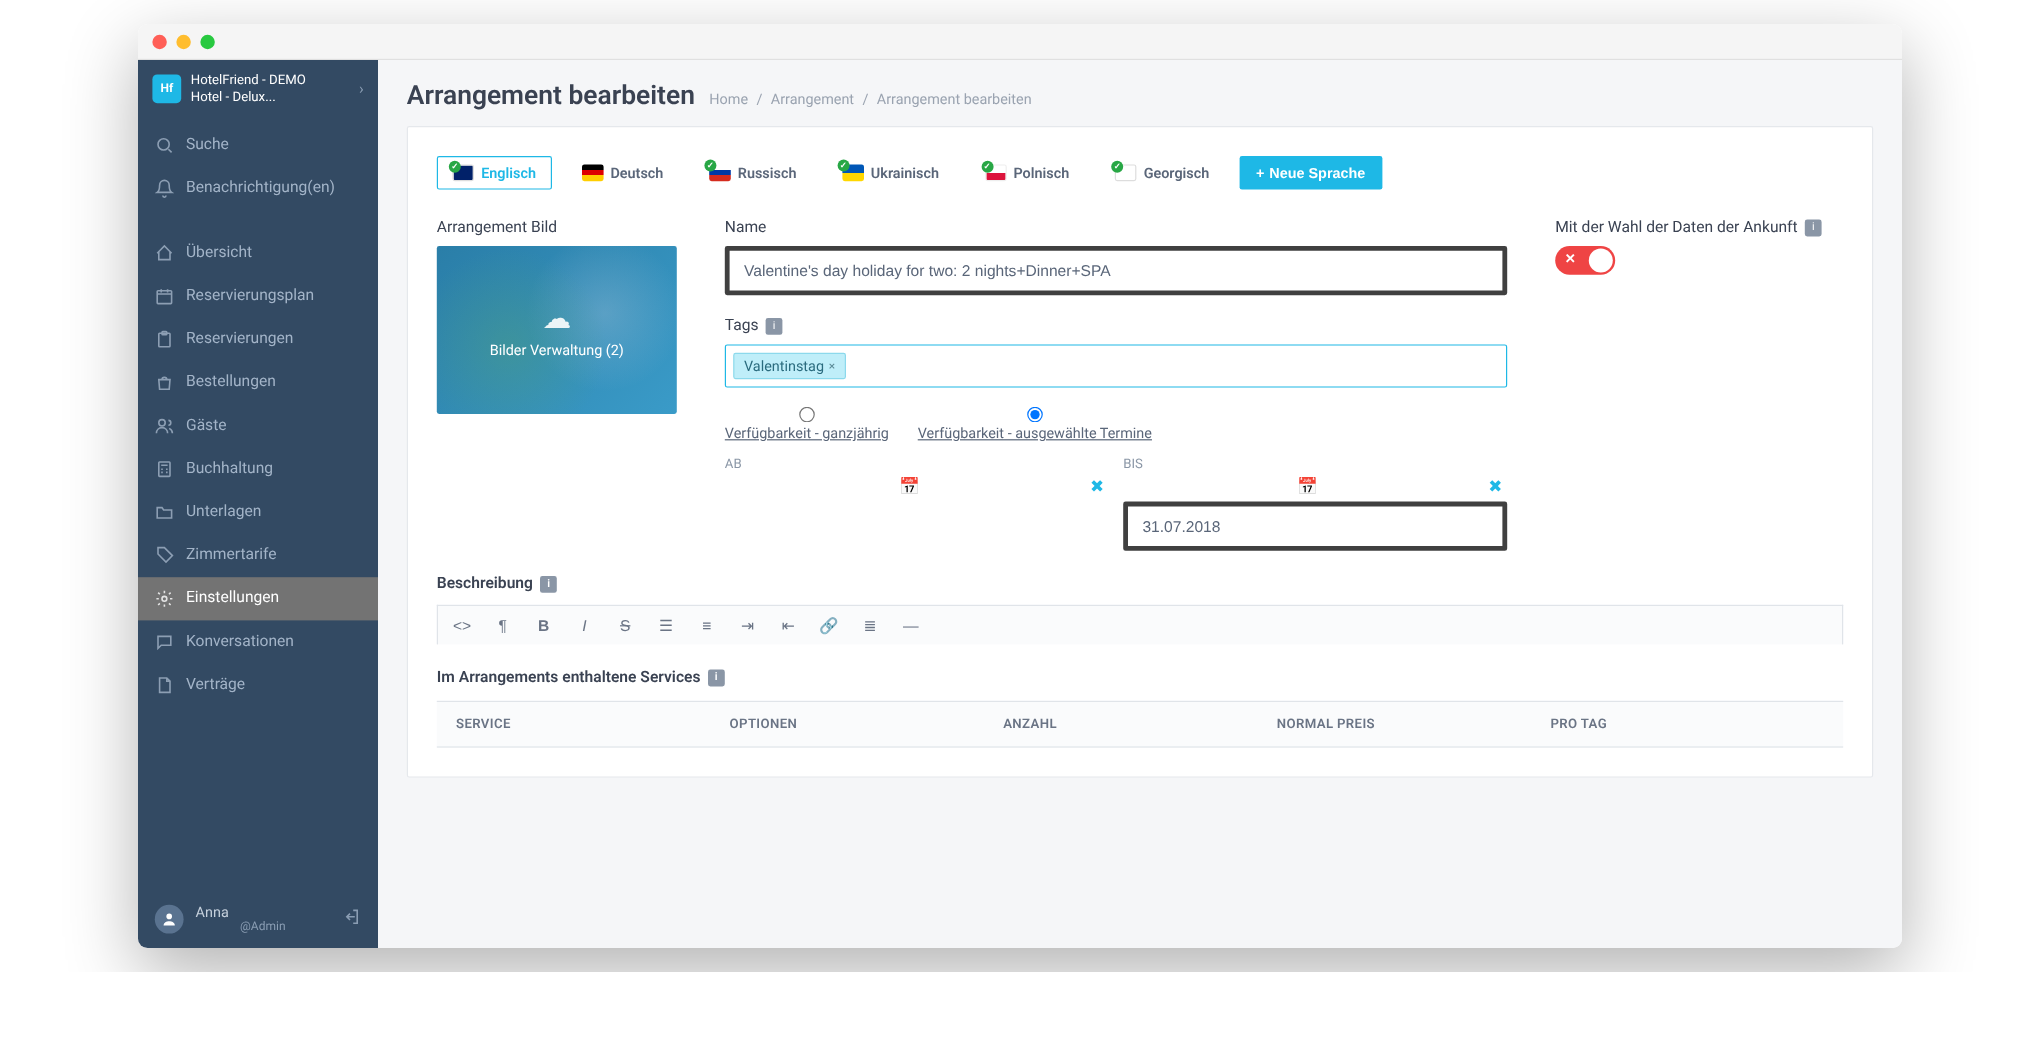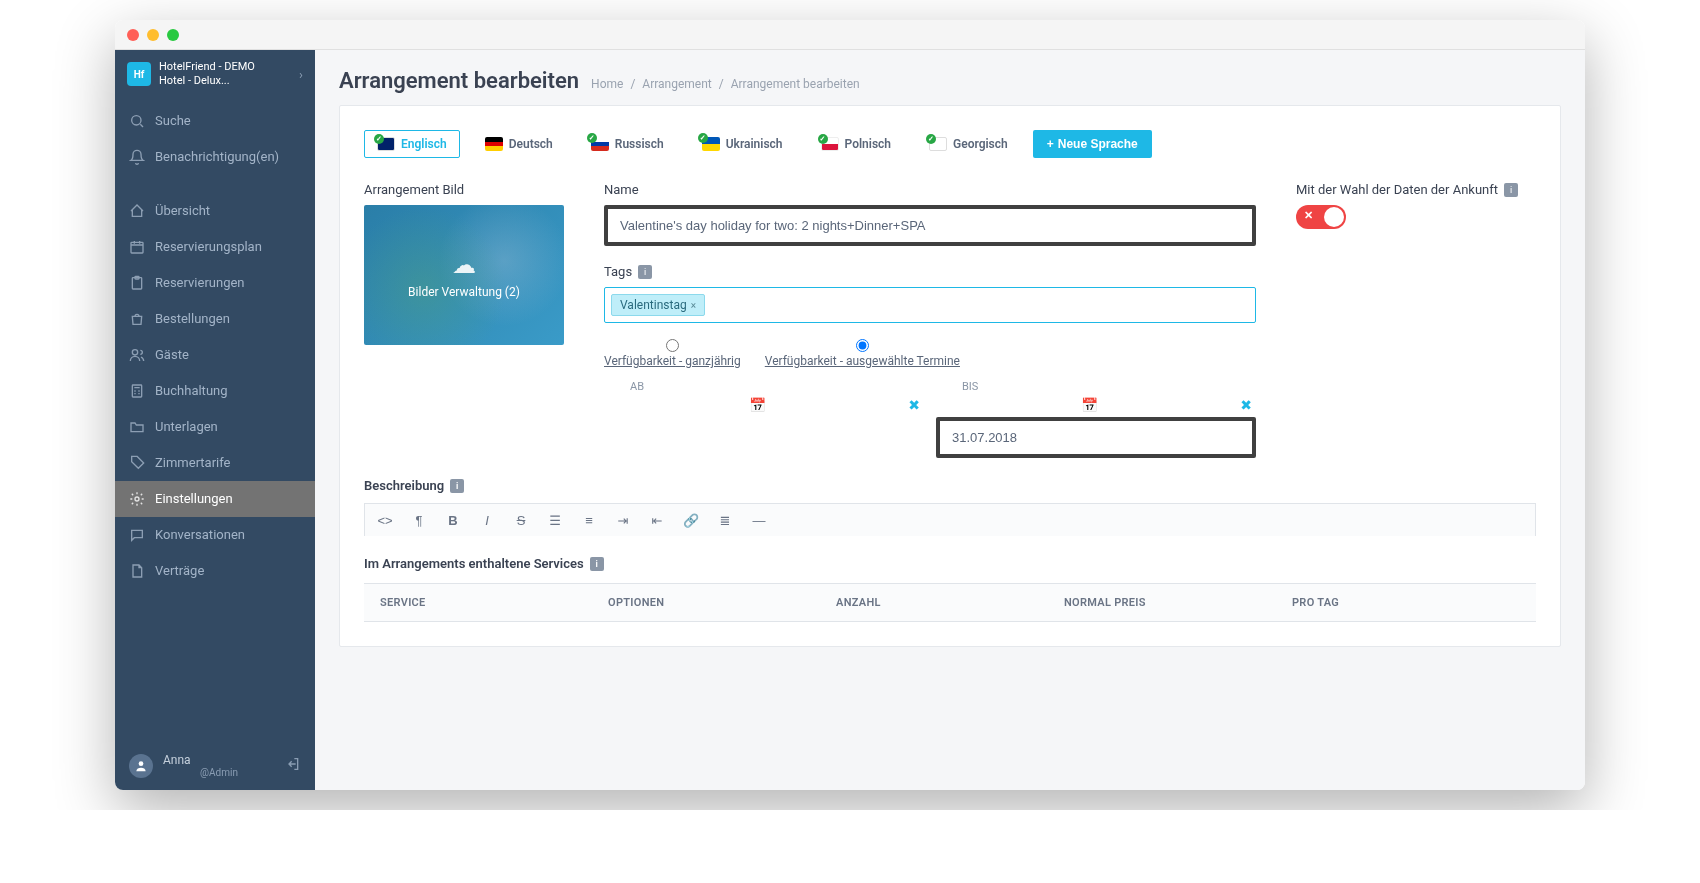--- a/index.html
+++ b/index.html
@@ -75,21 +75,21 @@
 
 .tags-input { border: 1px solid #1eb8e6; padding: 6px; border-radius: 2px; display: flex; flex-wrap: wrap; gap: 4px; min-height: 36px; }
 .tag-chip { background: #bfeef9; color: #2a6b7e; padding: 3px 8px; border-radius: 2px; font-size: 12px; display: flex; align-items: center; gap: 4px; border: 1px solid #8cd9ec; }
 .tag-x { cursor: pointer; color: #5a8a96; font-size: 10px; }
 
 .radio-row { display: flex; gap: 24px; margin: 16px 0 12px; font-size: 12px; color: #5a6679; }
 .radio-opt { display: flex; flex-direction: column; align-items: center; gap: 2px; text-decoration: underline; }
 
 .date-row { display: flex; gap: 12px; }
 .date-col { flex: 1; }
-.date-label { font-size: 11px; color: #8a96a6; text-transform: uppercase; margin-bottom: 4px; margin-left: 26px; }
+.date-label { font-size: 11px; color: #8a96a6; text-transform: uppercase; margin-bottom: 4px; }
 .date-icons { display: flex; justify-content: space-between; padding: 0 4px 4px; }
 .icon-cal, .icon-x { color: #1eb8e6; cursor: pointer; font-size: 14px; }
 
 .section-title { font-size: 13px; font-weight: 600; color: #3a4252; margin: 20px 0 10px; display: flex; align-items: center; gap: 6px; }
 
 .editor-toolbar { border: 1px solid #e0e4e9; border-bottom: none; padding: 6px 10px; display: flex; gap: 14px; background: #fafbfc; }
 .editor-btn { background: none; border: none; color: #6a7485; font-size: 13px; cursor: pointer; width: 20px; height: 20px; display: flex; align-items: center; justify-content: center; }
 .editor-content { border: 1px solid #e0e4e9; padding: 18px 22px; font-size: 13px; color: #5a6679; line-height: 2; min-height: 140px; }
 
 .table-header { display: flex; padding: 12px 16px; border-top: 1px solid #e0e4e9; border-bottom: 1px solid #e0e4e9; background: #fafbfc; font-size: 11px; font-weight: 600; color: #6a7485; text-transform: uppercase; letter-spacing: 0.3px; margin-top: 12px; }

